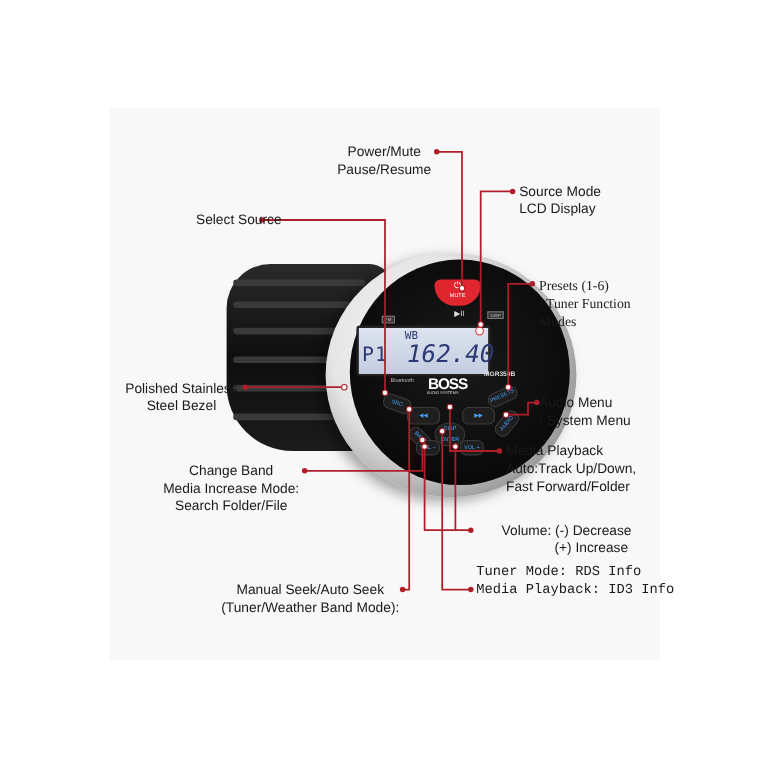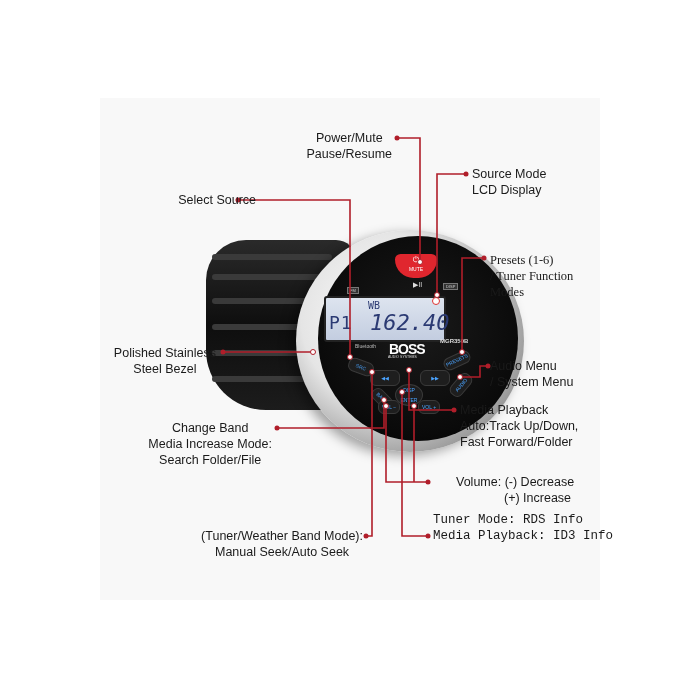--- a/index.html
+++ b/index.html
@@ -164,19 +164,19 @@
 <div class="label" style="left:460px;top:402px;">
   <div>Media Playback</div>
   <div>Auto:Track Up/Down,</div>
   <div>Fast Forward/Folder</div>
 </div>
 <div class="label" style="left:440px;top:474px;margin-left:16px;">
   <div>Volume:  (-) Decrease</div>
   <div style="padding-left:48px;">(+) Increase</div>
 </div>
 <div class="label r" style="right:337px;top:528px;">
+  <div>Manual Seek/Auto Seek</div>
   <div>(Tuner/Weather Band Mode):</div>
-  <div>Manual Seek/Auto Seek</div>
 </div>
 <div class="label" style="left:433px;top:512px;font-family:Liberation Mono, monospace;">
   <div>Tuner Mode: RDS Info</div>
   <div>Media Playback: ID3 Info</div>
 </div>
 
 </body></html>

